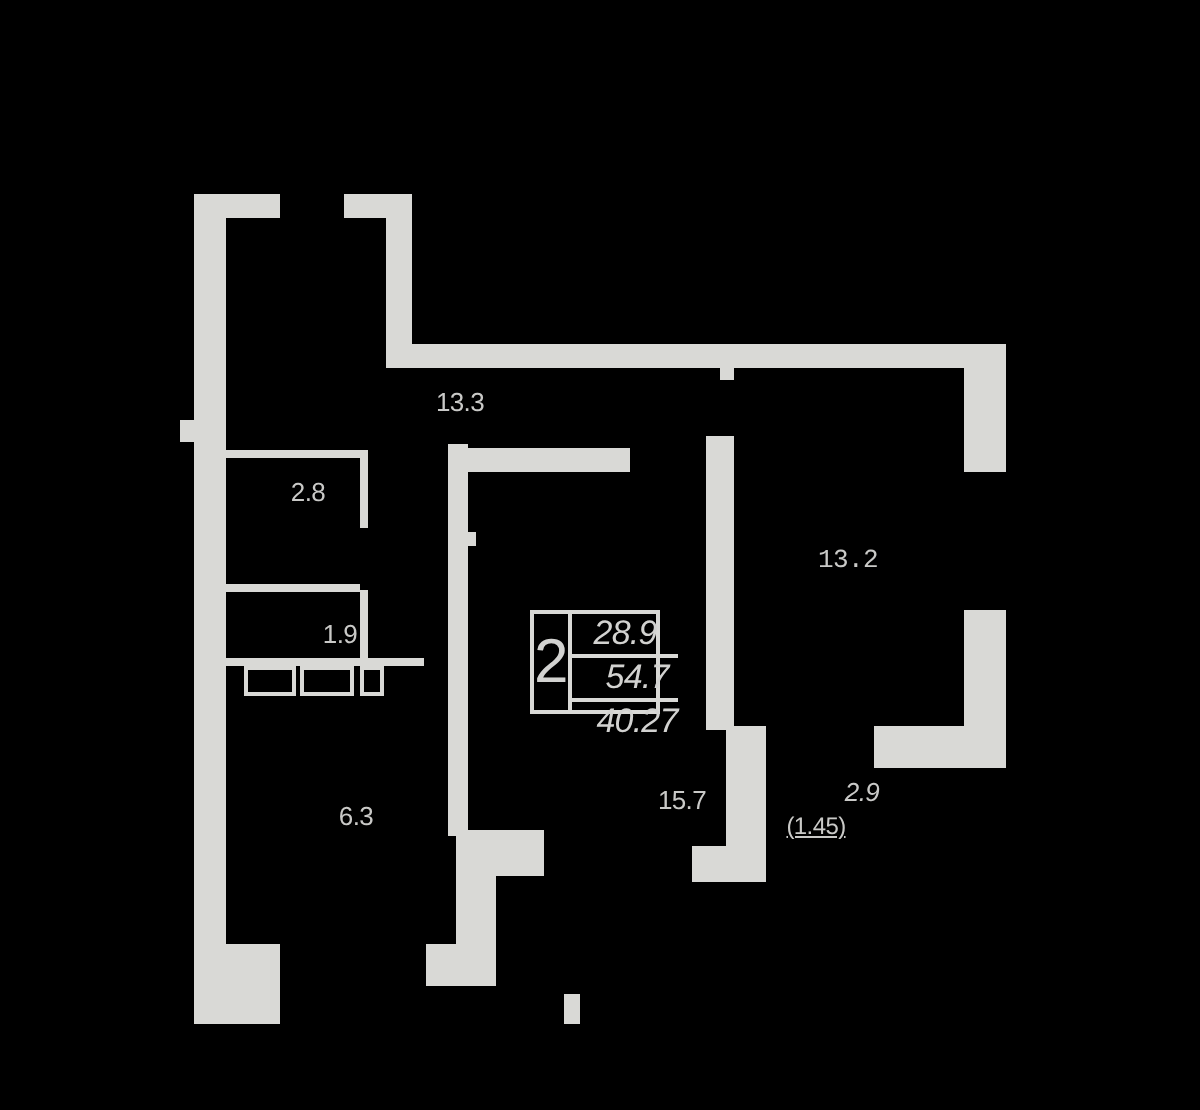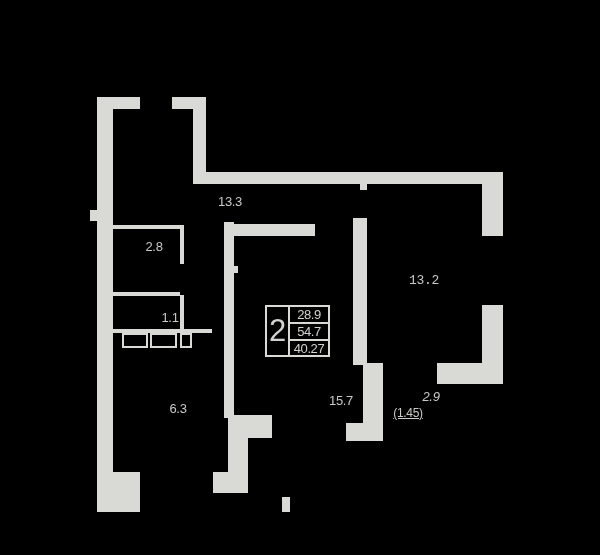--- a/index.html
+++ b/index.html
@@ -10,22 +10,22 @@
   .fixture{position:absolute;border:2px solid #d9d9d6;background:transparent;box-sizing:border-box;}
   .room-label{position:absolute;color:#c9c9c7;font-size:13px;letter-spacing:-0.3px;
               transform:translate(-50%,-50%);white-space:nowrap;}
   .room-label.small{font-size:12px;}
   #summary-box{position:absolute;left:265px;top:305px;width:65px;height:52px;
                border:2px solid #d9d9d6;box-sizing:border-box;display:flex;color:#d2d2d0;}
   #summary-left{width:21px;border-right:2px solid #d9d9d6;display:flex;align-items:center;
                 justify-content:center;font-size:31px;font-weight:400;color:#d2d2d0;}
   #summary-right{flex:1;display:flex;flex-direction:column;}
   .summary-row{flex:1;display:flex;align-items:center;justify-content:center;
-               font-size:13px;letter-spacing:-0.4px;color:#d2d2d0;}
-  .summary-row + .summary-row{border-top:2px solid #d9d9d6;}
+               font-size:17px;letter-spacing:-0.4px;color:#d2d2d0;font-style:italic;}
+  .summary-row + .summary-row{border-top:2px solid #d9d9d6;padding-left:12px;}
 </style>
 </head>
 <body>
 
 <div id="stage">
   <div id="walls-layer">
       <div class="wall" style="left: 97px; top: 97px; width: 16px; height: 415px;"></div>
       <div class="wall" style="left: 97px; top: 97px; width: 43px; height: 12px;"></div>
       <div class="wall" style="left: 172px; top: 97px; width: 34px; height: 12px;"></div>
       <div class="wall" style="left: 193px; top: 97px; width: 13px; height: 87px;"></div>
@@ -51,21 +51,21 @@
       <div class="partition" style="left: 180px; top: 295px; width: 4px; height: 38px;"></div>
       <div class="partition" style="left: 113px; top: 292px; width: 67px; height: 4px;"></div>
       <div class="partition" style="left: 113px; top: 329px; width: 99px; height: 4px;"></div>
       <div class="fixture" style="left: 122px; top: 333px; width: 26px; height: 15px;"></div>
       <div class="fixture" style="left: 150px; top: 333px; width: 27px; height: 15px;"></div>
       <div class="fixture" style="left: 180px; top: 333px; width: 12px; height: 15px;"></div>
     </div>
   <div id="labels-layer">
       <div class="room-label" style="left: 230px; top: 201px;">13.3</div>
       <div class="room-label" style="left: 154px; top: 246px;">2.8</div>
-      <div class="room-label" style="left: 170px; top: 317px;">1.1</div>
+      <div class="room-label" style="left: 170px; top: 317px;">1.9</div>
       <div class="room-label" style="left: 178px; top: 408px;">6.3</div>
       <div class="room-label" style="left: 424px; top: 280px; font-family: Liberation Mono, monospace;">13.2</div>
       <div class="room-label" style="left: 341px; top: 400px;">15.7</div>
       <div class="room-label" style="left: 431px; top: 396px; font-style: italic;">2.9</div>
       <div class="room-label small" style="left: 408px; top: 413px; text-decoration: underline;">(1.45)</div>
     </div>
 
   <div id="summary-box">
     <div id="summary-left">2</div>
     <div id="summary-right">

